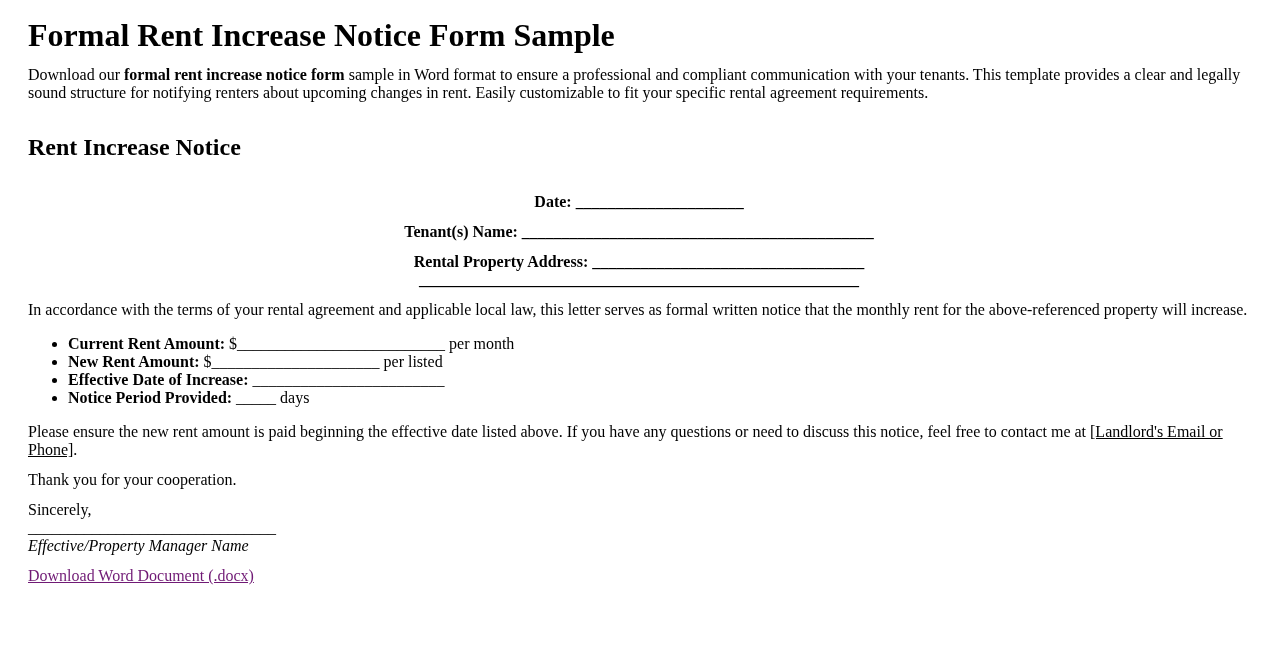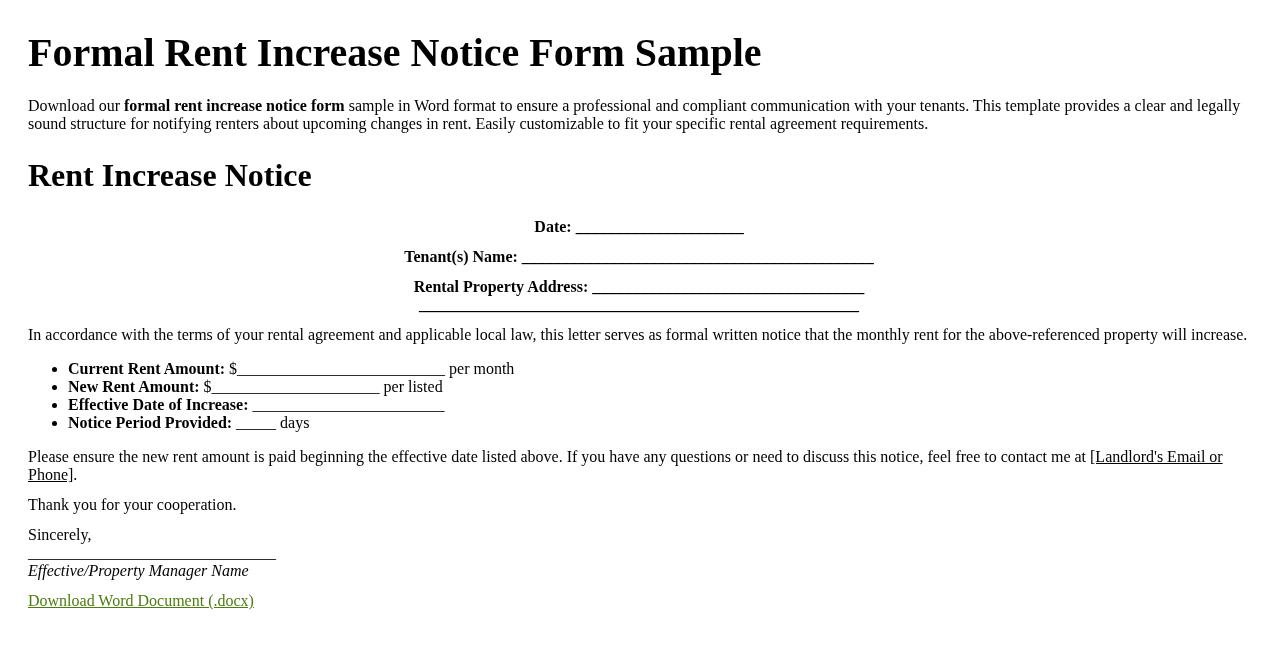--- a/index.html
+++ b/index.html
@@ -10,48 +10,48 @@
   }
   main {
     font-family: "Liberation Serif", serif;
     font-size: 16px;
     line-height: normal;
     padding: 8px 28px 20px 28px;
     box-sizing: border-box;
     max-width: 1278px;
   }
   h1 {
-    font-size: 40px;
+    font-size: 32px;
     font-weight: 700;
-    margin: 21px 0;
+    margin: 9px 0;
   }
   h2 {
-    font-size: 32px;
+    font-size: 24px;
     font-weight: 700;
-    margin: 24px 0;
+    margin: 32px 0;
   }
   p {
     margin: 12px 0;
   }
   ul {
     margin: 16px 0;
     padding-left: 40px;
   }
   .field {
     font-weight: 700;
     text-align: center;
   }
   .placeholder-underline {
     text-decoration: underline;
   }
   .sig-name {
     font-style: italic;
   }
   a.download-link {
-    color: #4d7c0f;
+    color: #701a75;
     text-decoration: underline;
     cursor: pointer;
   }
 </style>
 </head>
 <body>
 
 <main>
 
   <h1>Formal Rent Increase Notice Form Sample</h1>

